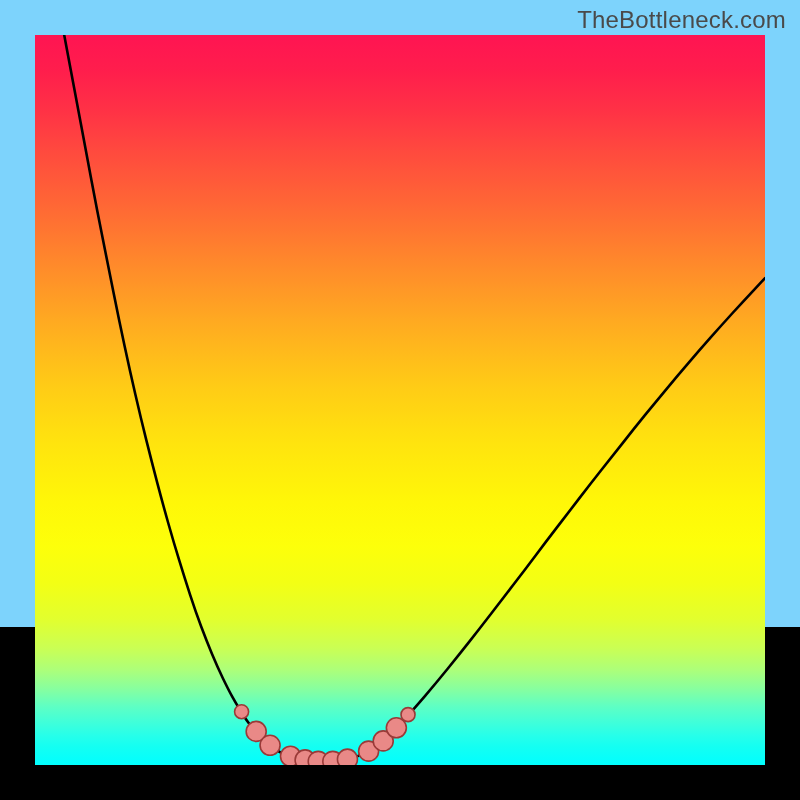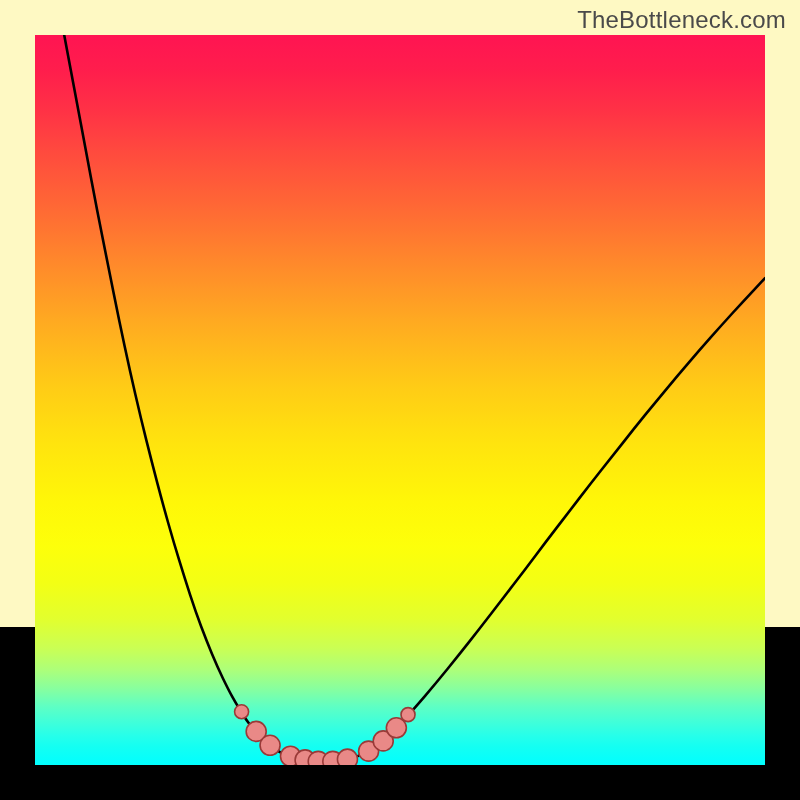--- a/index.html
+++ b/index.html
@@ -1,17 +1,17 @@
 <!DOCTYPE html>
 <html><head>
 <meta charset="utf-8">
 <style>
   * { margin: 0; padding: 0; box-sizing: border-box; }
   html, body { width: 800px; height: 800px; background: #000; font-family: Arial, Helvetica, sans-serif; overflow: hidden; }
-  .frame { position: absolute; left: 0; top: 0; width: 800px; height: 627px; background: #fef9c3; }
+  .frame { position: absolute; left: 0; top: 0; width: 800px; height: 627px; background: #7dd3fc; }
   .watermark { position: absolute; top: 6px; right: 14px; color: #4a4a4a; font-size: 24px; font-weight: 500; letter-spacing: 0.2px; z-index: 3; }
   .plot-area {
     position: absolute;
     left: 35px;
     top: 35px;
     width: 730px;
     height: 730px;
     background: linear-gradient(to bottom,
       #ff1452 0%,
       #ff1e4c 5%,

